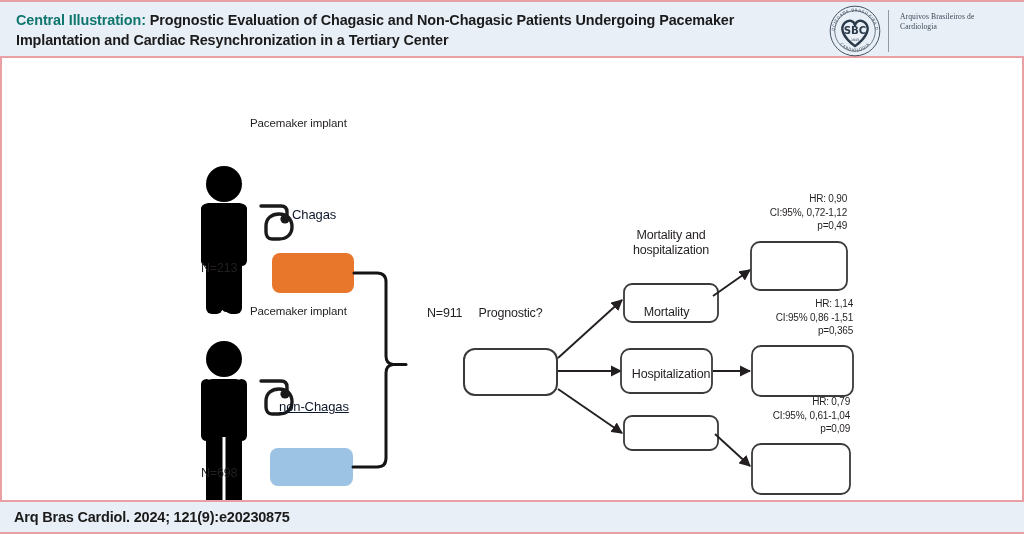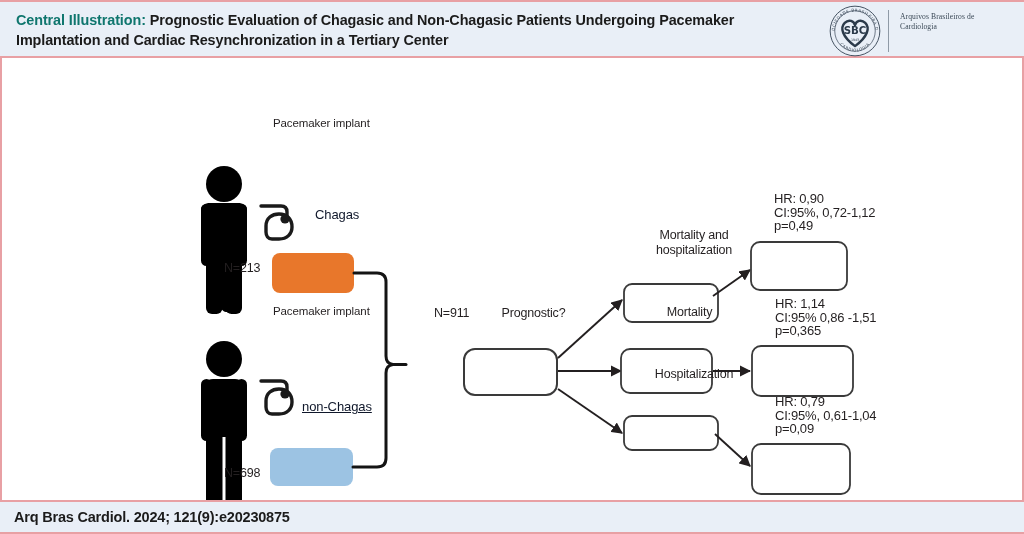--- a/index.html
+++ b/index.html
@@ -107,21 +107,20 @@
     position: absolute;
     left: 0;
     top: 0;
   }
 
   
   .lbl {
     position: absolute;
     color: #231f20;
     white-space: nowrap;
-    margin-left: 23px;
   }
   .pm-label {
     font-size: 11.5px;
     letter-spacing: -0.1px;
   }
   .n-label {
     font-size: 12.5px;
     letter-spacing: -0.2px;
   }
   .n911-label {
@@ -135,23 +134,23 @@
     letter-spacing: -0.1px;
   }
   .node-label {
     font-size: 12.5px;
     color: #231f20;
     text-align: center;
     line-height: 15px;
     letter-spacing: -0.2px;
   }
   .stat-label {
-    font-size: 13px;
+    font-size: 10px;
     color: #231f20;
-    text-align: left;
+    text-align: right;
     line-height: 13.5px;
     letter-spacing: -0.2px;
   }
 
   
   #footer {
     position: absolute;
     left: 0;
     top: 500px;
     width: 1024px;
@@ -302,21 +301,21 @@
 
     <div class="lbl pm-label" style="left:248px; top:59px;">Pacemaker implant</div>
     <div class="lbl pm-label" style="left:248px; top:247px;">Pacemaker implant</div>
 
     <div class="lbl grp-label" style="left:290px; top:149px;">Chagas</div>
     <div class="lbl grp-label" style="left:277px; top:341px;text-decoration:underline;">non-Chagas</div>
 
     <div class="lbl n-label" style="left:199px; top:203px;">N=213</div>
     <div class="lbl n-label" style="left:199px; top:408px;">N=698</div>
 
-    <div class="lbl n911-label" style="left:409px; top:248px;text-align:center;">N=911</div>
+    <div class="lbl n911-label" style="left:425px; top:248px;text-align:center;">N=911</div>
 
     <div class="lbl node-label" style="left:462px; top:248px; width:93px;">Prognostic?</div>
 
     <div class="lbl node-label" style="left:622px; top:170px; width:94px;"><span>Mortality and</span><br><span>hospitalization</span></div>
     <div class="lbl node-label" style="left:619px; top:247px; width:91px;">Mortality</div>
     <div class="lbl node-label" style="left:622px; top:309px; width:94px;">Hospitalization</div>
 
     <div class="lbl stat-label" style="left:749px; top:134px; width:96px;"><span>HR: 0,90</span><br><span>CI:95%, 0,72-1,12</span><br><span>p=0,49</span></div>
     <div class="lbl stat-label" style="left:750px; top:239px; width:101px;"><span>HR: 1,14</span><br><span>CI:95% 0,86 -1,51</span><br><span>p=0,365</span></div>
     <div class="lbl stat-label" style="left:750px; top:337px; width:98px;"><span>HR: 0,79</span><br><span>CI:95%, 0,61-1,04</span><br><span>p=0,09</span></div>

